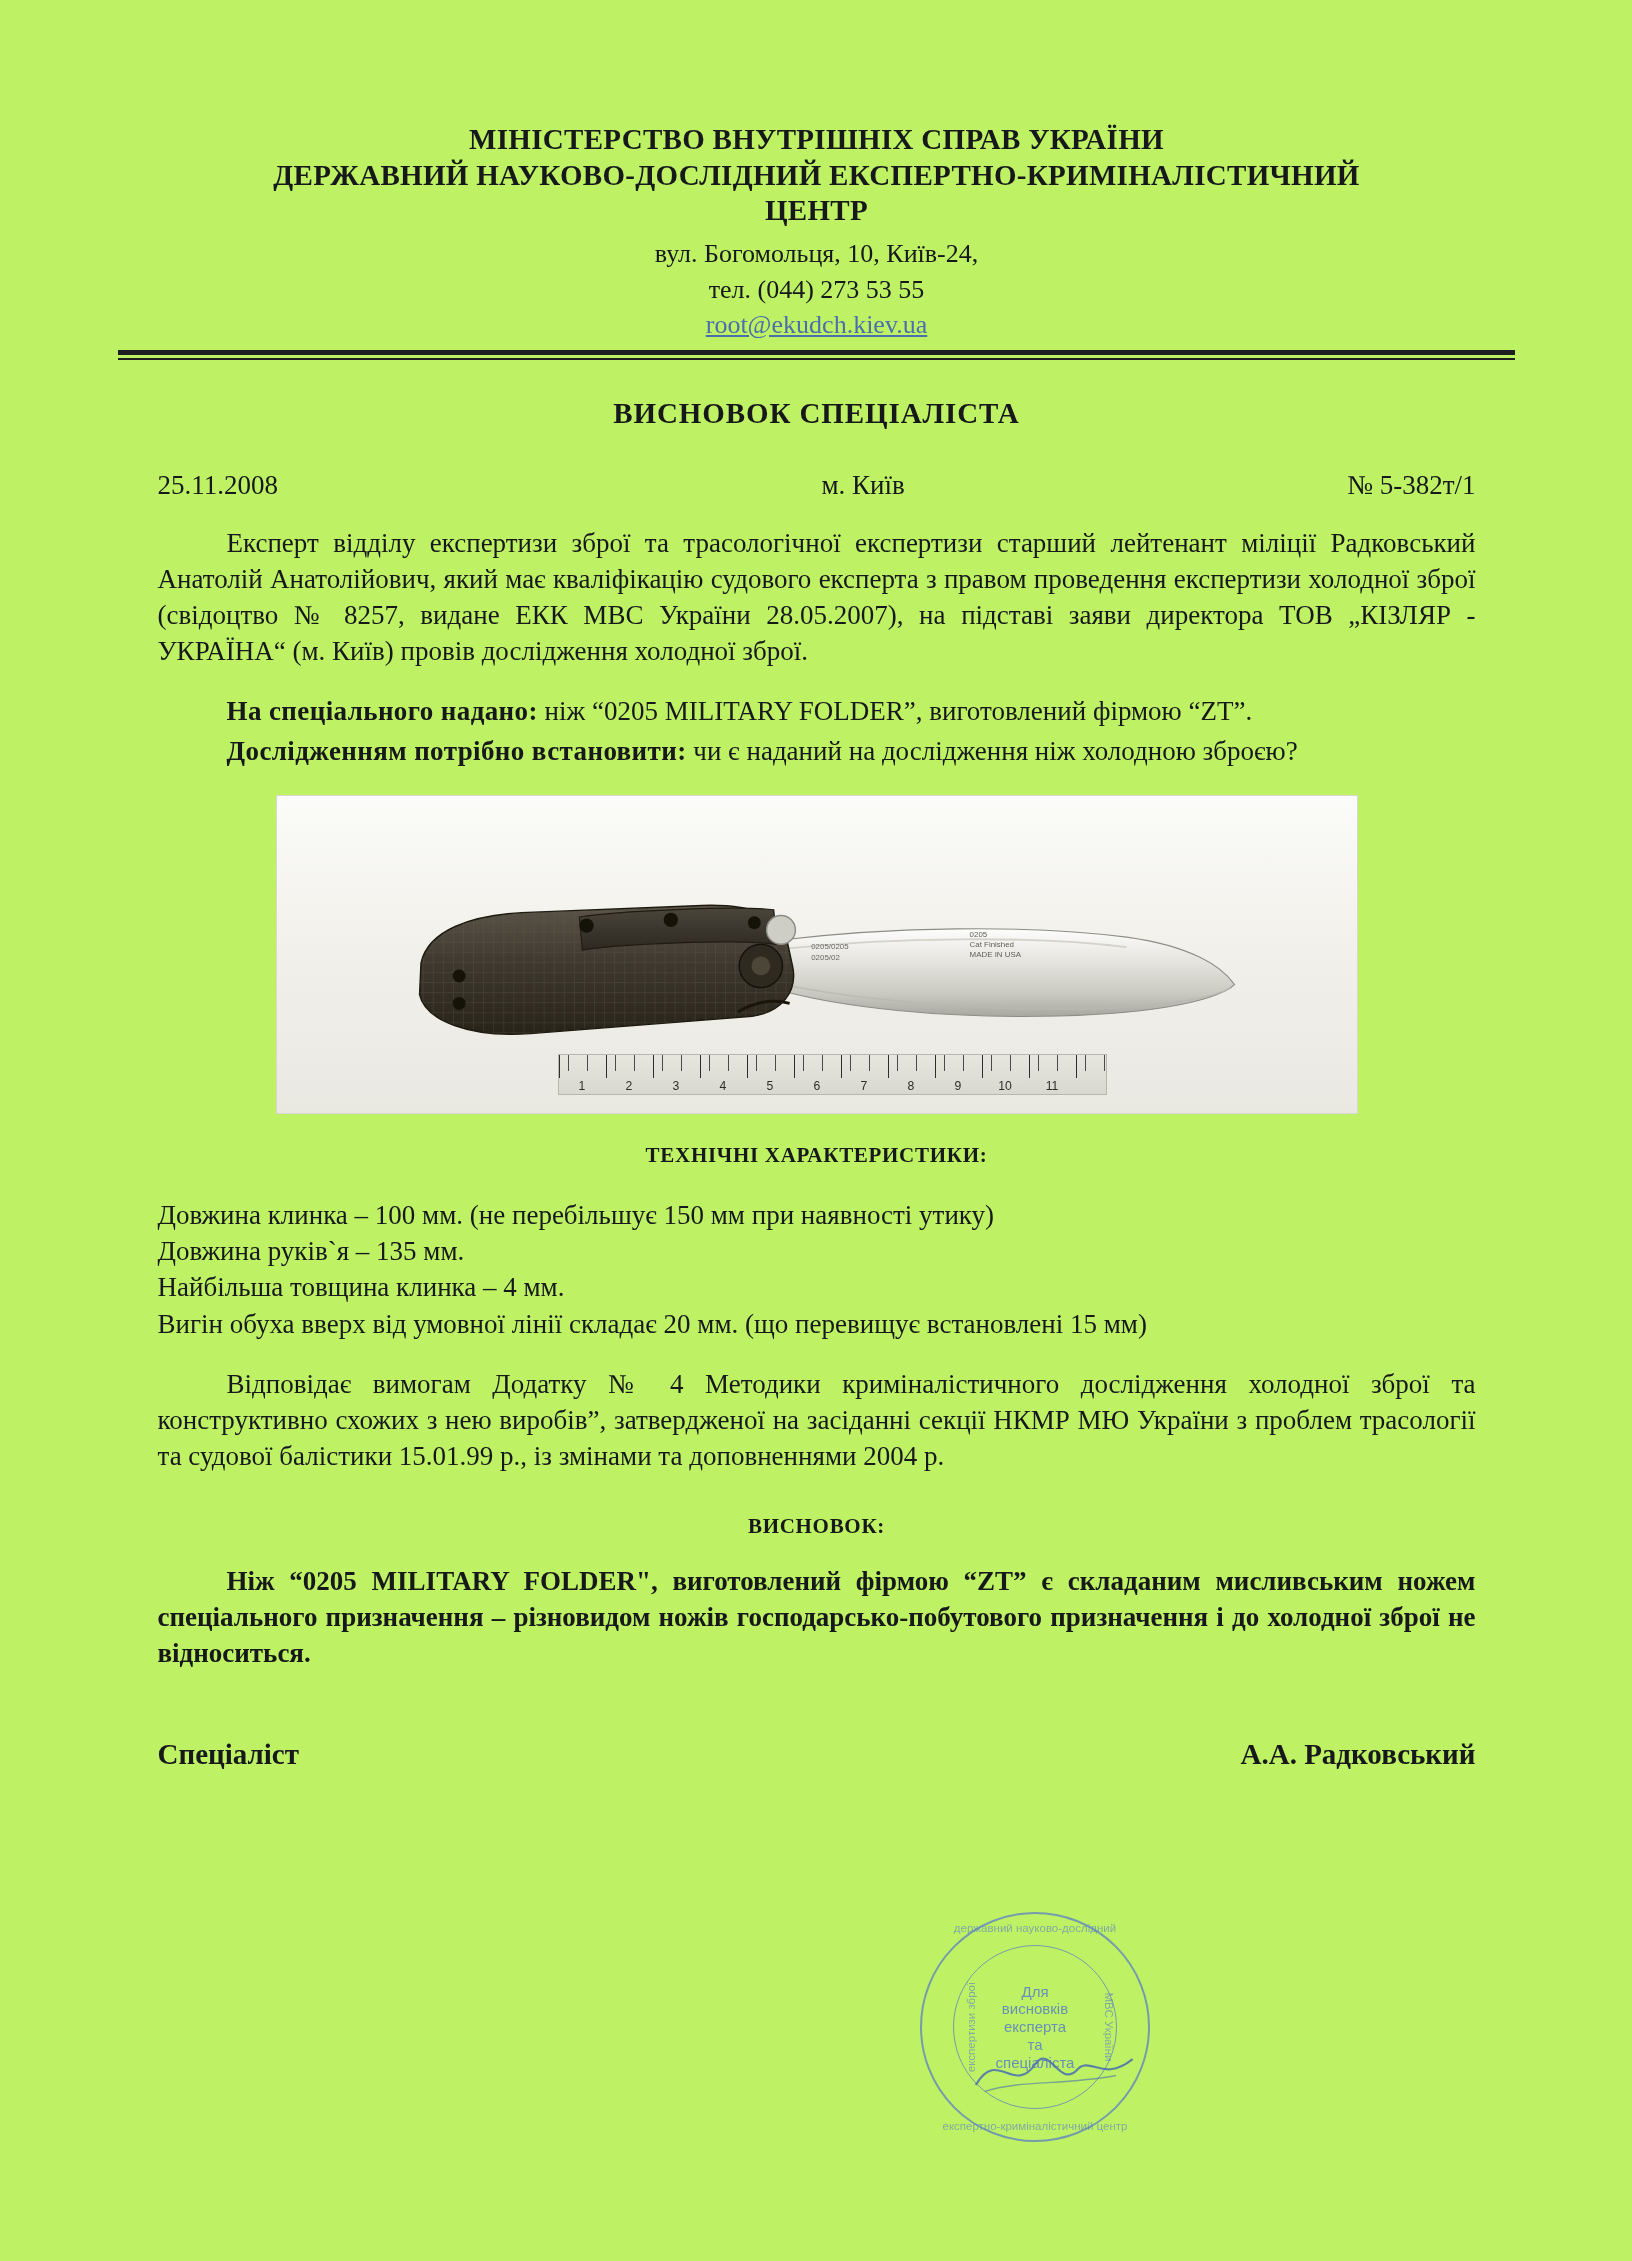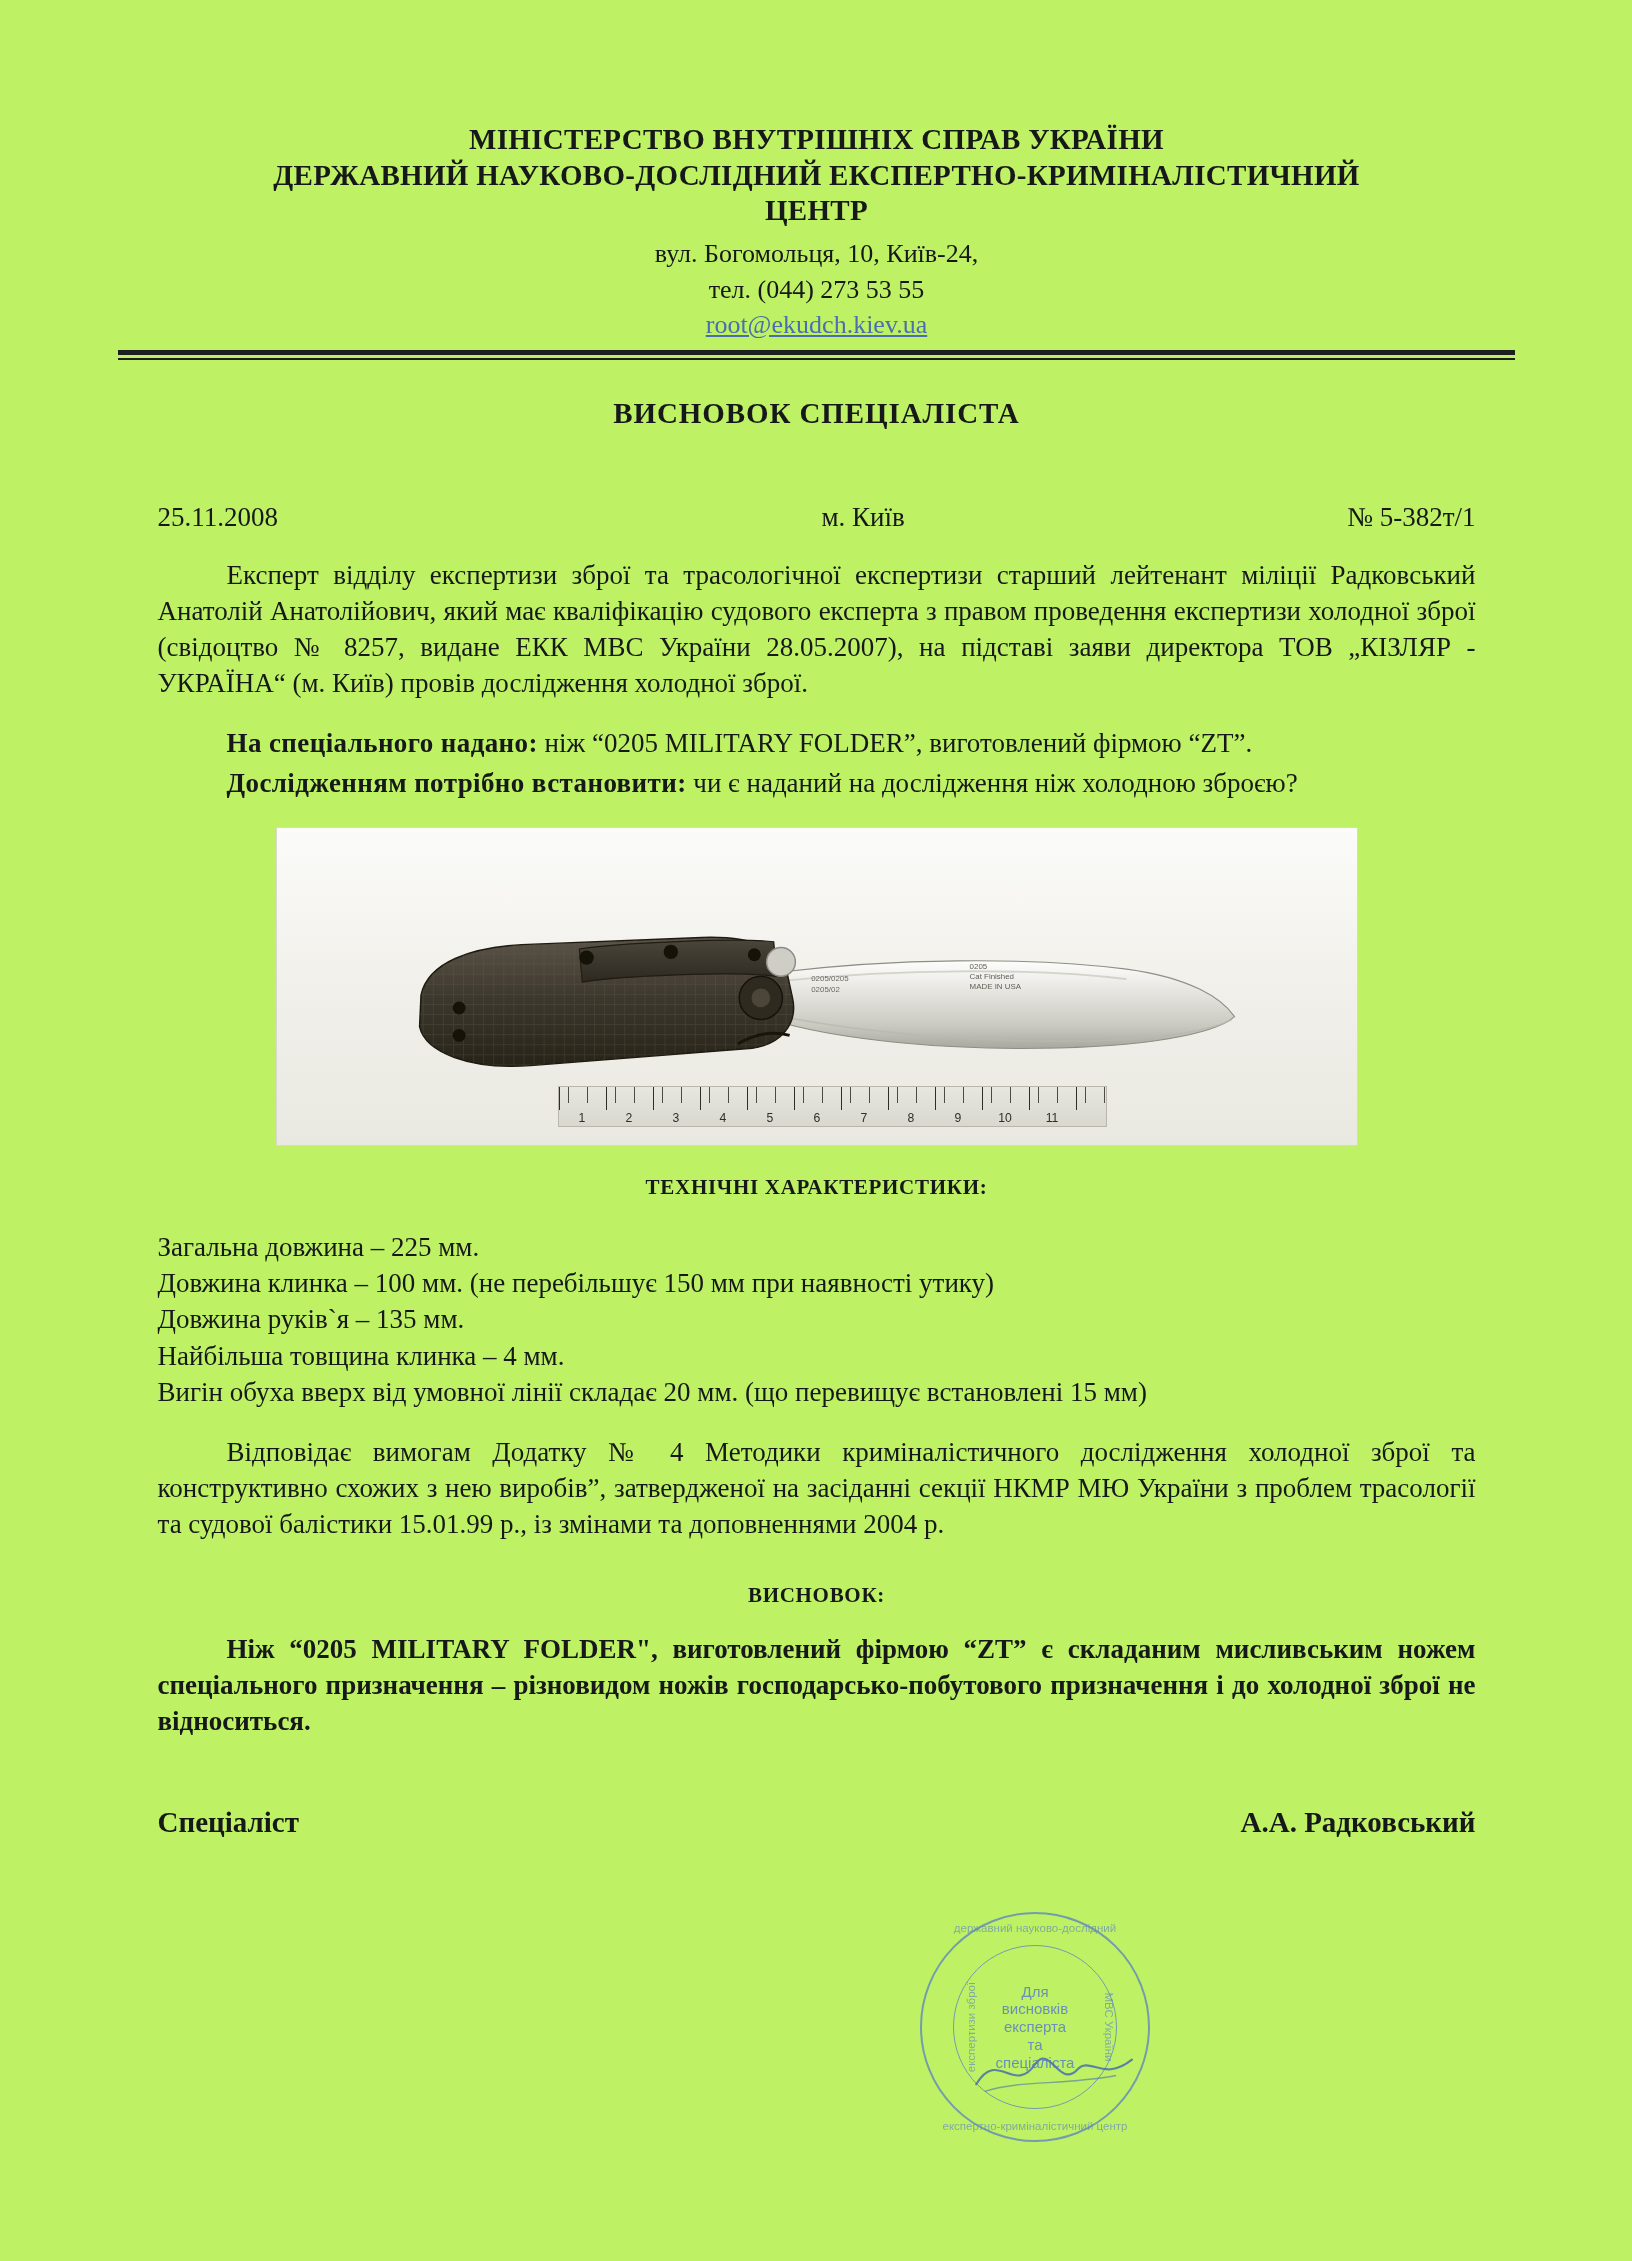--- a/index.html
+++ b/index.html
@@ -82,21 +82,21 @@
   
   .meta-row {
     margin: 40px auto 0 auto;
     width: 1318px;
     display: flex;
     justify-content: space-between;
     align-items: baseline;
     font-size: 27px;
   }
   .meta-date { flex: 0 0 auto; }
-  .meta-city { flex: 0 0 auto; margin-left: 101px; margin-top: 32px; }
+  .meta-city { flex: 0 0 auto; margin-left: 101px; }
   .meta-num  { flex: 0 0 auto; }
 
   
   .content {
     margin: 0 auto;
     width: 1318px;
   }
   p.par {
     font-size: 27px;
     line-height: 1.33;
@@ -374,21 +374,20 @@
           <span>9</span>
           <span>10</span>
           <span>11</span>
         </div>
       </div>
     </div>
 
     <div class="section-heading">ТЕХНІЧНІ ХАРАКТЕРИСТИКИ:</div>
 
     <div class="specs">
-      <p class="spec">Загальна довжина – 225 мм.</p>
       <p class="spec">Довжина клинка – 100 мм. (не перебільшує 150 мм при наявності утику)</p>
       <p class="spec">Довжина руків`я – 135 мм.</p>
       <p class="spec">Найбільша товщина клинка – 4 мм.</p>
       <p class="spec">Вигін обуха вверх від умовної лінії складає 20 мм. (що перевищує встановлені 15 мм)</p>
     </div>
 
     <p class="par">Відповідає вимогам Додатку № 4 Методики криміналістичного дослідження холодної зброї та конструктивно схожих з нею виробів”, затвердженої на засіданні секції НКМР МЮ України з проблем трасології та судової балістики 15.01.99 р., із змінами та доповненнями 2004 р.</p>
 
     <div class="section-heading conclusion">ВИСНОВОК:</div>
 

